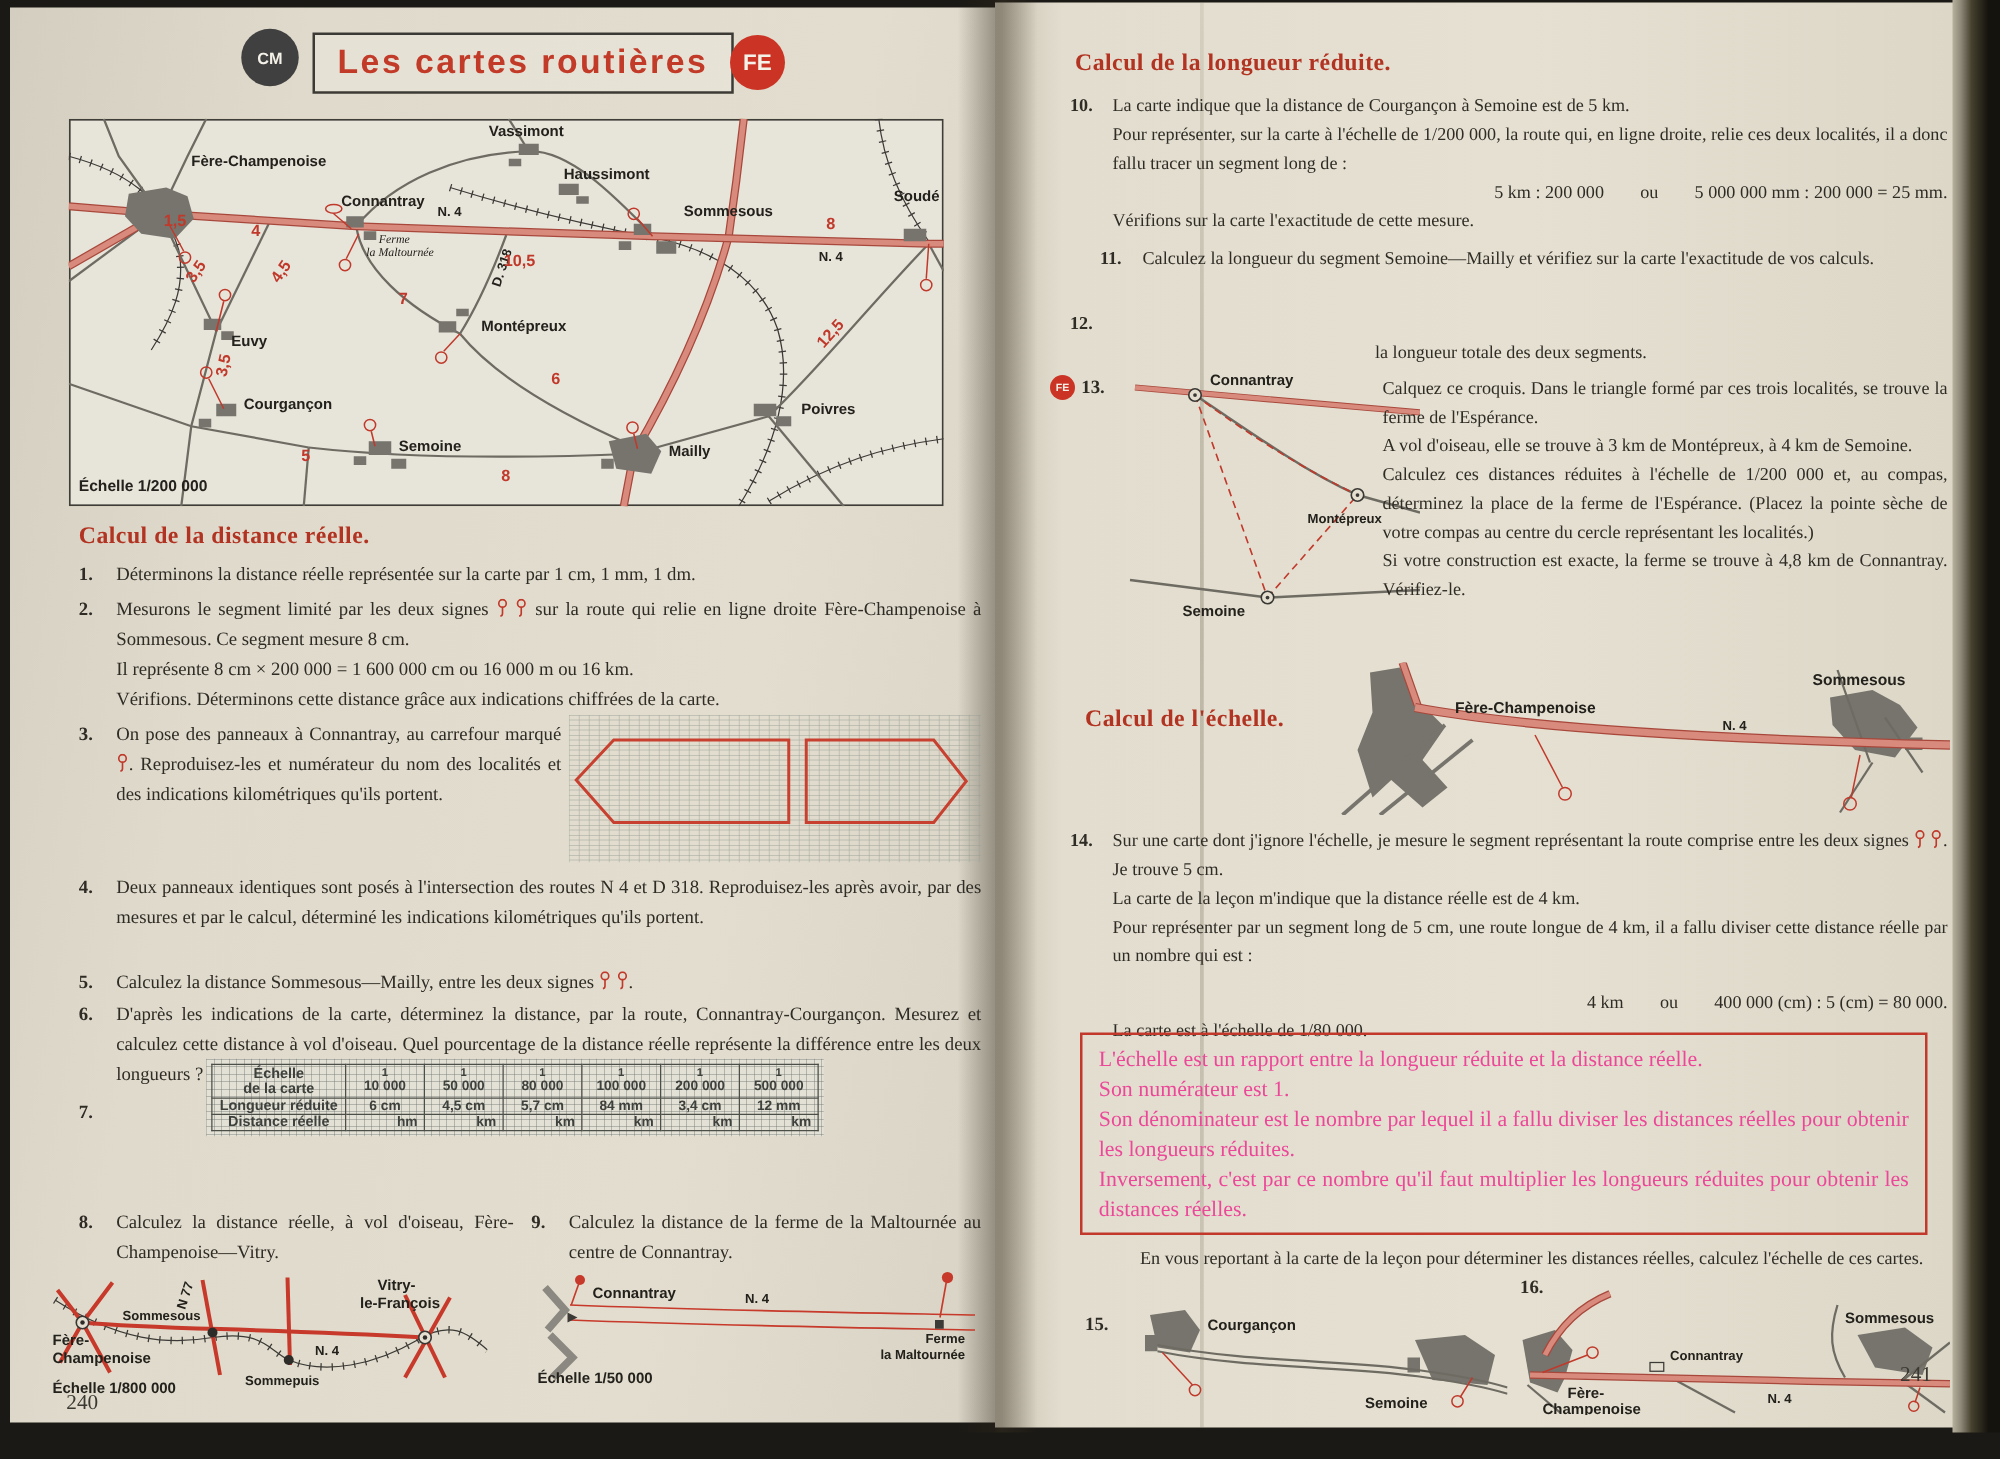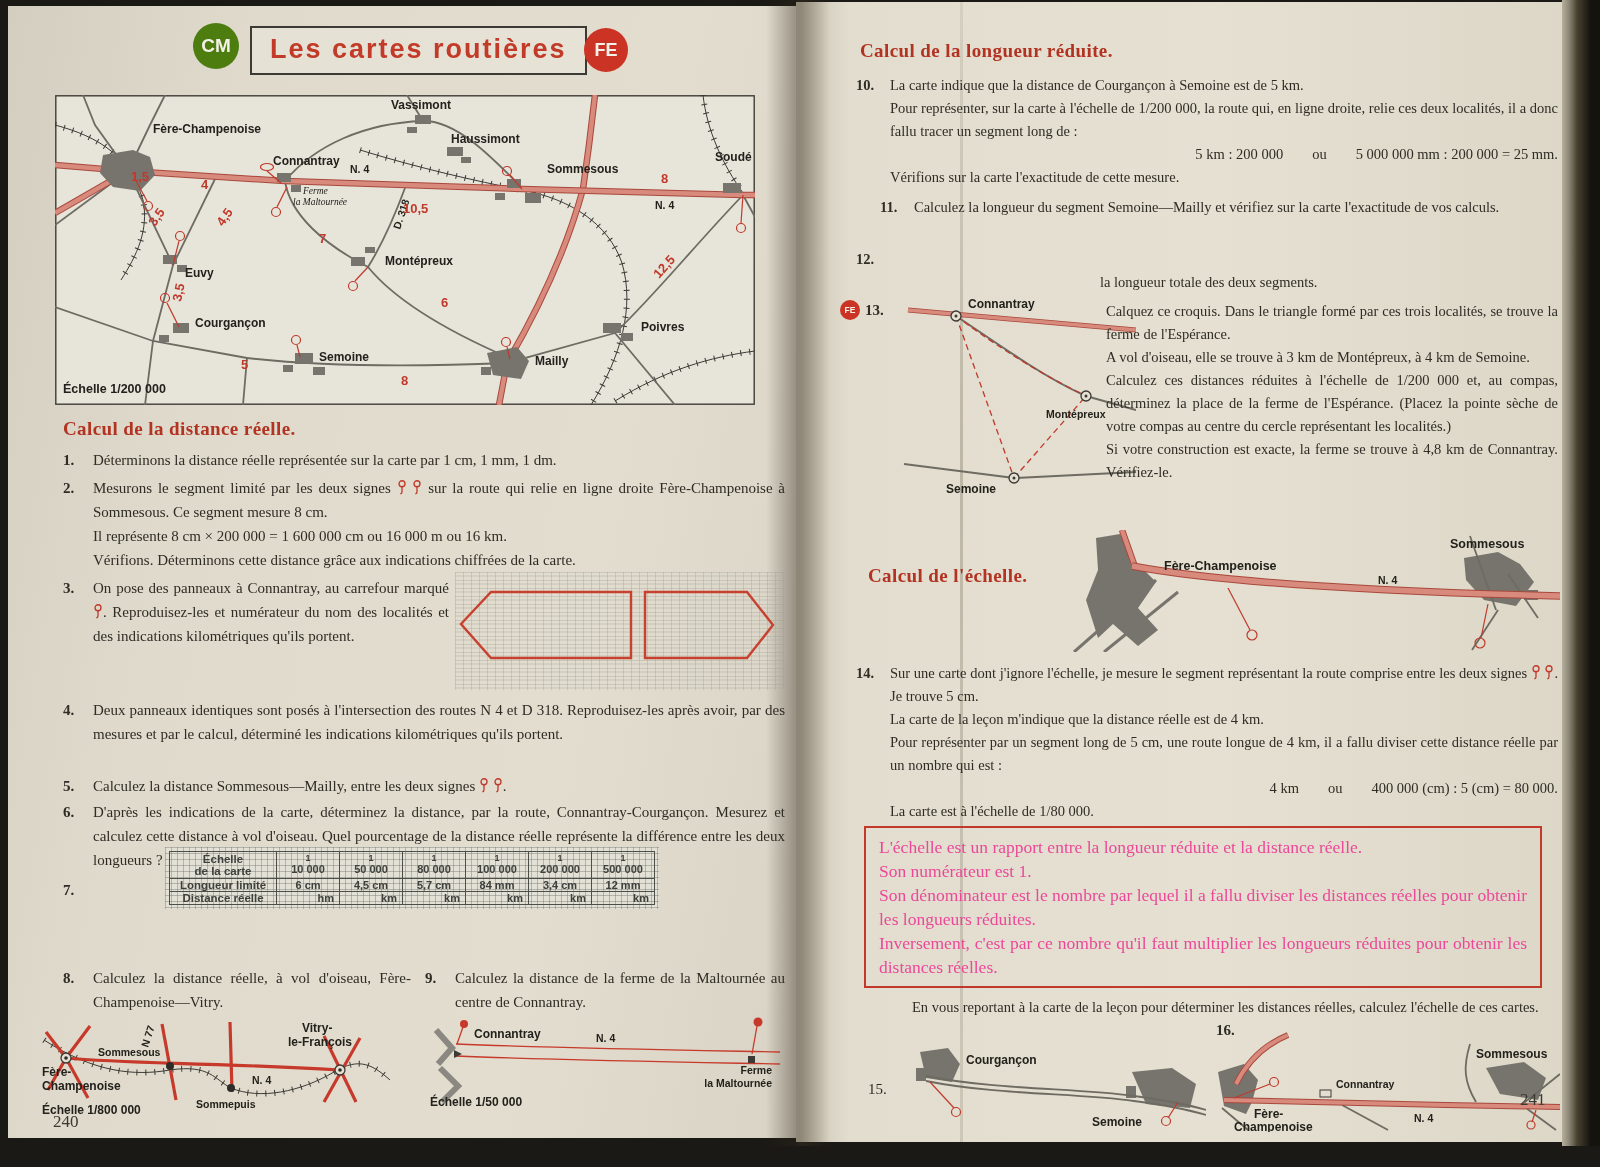--- a/index.html
+++ b/index.html
@@ -13,21 +13,21 @@
     background:linear-gradient(90deg,#c9c3b3,#e2ddce 7%,#e5e0d1 55%,#dcd7c7);}
   .gutter{left:766px;top:0;width:64px;height:1146px;
     background:linear-gradient(90deg,rgba(0,0,0,0),rgba(45,38,26,.38) 45%,rgba(60,50,35,.42) 55%,rgba(0,0,0,0));}
   .edges{left:1562px;top:0;width:38px;height:1146px;
     background:linear-gradient(90deg,#b7b09e,#8d8777 18%,#46412f 40%,#15130e 75%);}
   .crease{left:960px;top:2px;width:3px;height:1140px;
     background:linear-gradient(180deg,rgba(90,80,60,.10),rgba(90,80,60,.28) 40%,rgba(90,80,60,.16));}
   
   .badge{border-radius:50%;color:#f4f1e8;font-family:"Liberation Sans",sans-serif;
     font-weight:bold;display:flex;align-items:center;justify-content:center;}
-  .badge-cm{left:193px;top:23px;width:46px;height:46px;background:#4d7c0f;font-size:19px;}
+  .badge-cm{left:193px;top:23px;width:46px;height:46px;background:#404040;font-size:13px;}
   .badge-fe{left:584px;top:28px;width:44px;height:44px;background:#cb3425;font-size:18px;}
   .title-box{left:250px;top:26px;border:2px solid #3c3a34;padding:6px 18px 8px 18px;
     color:#c23a28;font-family:"Liberation Sans",sans-serif;font-weight:bold;font-size:27px;
     letter-spacing:2px;background:rgba(240,237,228,.35);}
   .rhead{position:absolute;font-weight:bold;font-size:19px;color:#b23322;letter-spacing:.4px;}
   
   .item{position:absolute;display:flex;font-size:15px;line-height:24px;}
   .item .inum{width:30px;font-weight:bold;flex:none;}
   .item .ibody{flex:1;text-align:justify;}
   .ritem{line-height:23px;font-size:14.5px;}
@@ -308,21 +308,21 @@
       <td class="v">
             <span class="num1">1</span>
             <span class="den">200 000</span>
           </td>
       <td class="v">
             <span class="num1">1</span>
             <span class="den">500 000</span>
           </td>
     </tr>
     <tr>
-      <td class="lab">Longueur limité</td>
+      <td class="lab">Longueur réduite</td>
       <td>6 cm</td>
       <td>4,5 cm</td>
       <td>5,7 cm</td>
       <td>84 mm</td>
       <td>3,4 cm</td>
       <td>12 mm</td>
     </tr>
     <tr>
       <td class="lab">Distance réelle</td>
       <td class="unit">hm</td>
@@ -502,35 +502,35 @@
     <svg class="sign" viewBox="0 0 10 16">
         <circle cx="5" cy="4" r="3.2"></circle>
         <path d="M5 7.2 L5 12.5 Q5 14.5 3.2 14.8"></path>
       </svg>
     <svg class="sign" viewBox="0 0 10 16">
         <circle cx="5" cy="4" r="3.2"></circle>
         <path d="M5 7.2 L5 12.5 Q5 14.5 3.2 14.8"></path>
       </svg><span>. Je trouve 5 cm.</span><br>
     <span>La carte de la leçon m'indique que la distance réelle est de 4 km.</span><br>
     <span>Pour représenter par un segment long de 5 cm, une route longue de 4 km, il a fallu diviser cette distance réelle par un nombre qui est :</span>
-    <span class="formula" style="display:block;">4 km        ou        400 000 (cm) : 5 (cm) = 80 000.</span>
+    <span class="formula" style="display:block;margin-top:14px;">4 km        ou        400 000 (cm) : 5 (cm) = 80 000.</span>
     <span>La carte est à l'échelle de 1/80 000.</span>
   </span>
 </div>
 
 <div class="rulebox">
   <div>L'échelle est un rapport entre la longueur réduite et la distance réelle.</div>
   <div class="ctr">Son numérateur est 1.</div>
   <div>Son dénominateur est le nombre par lequel il a fallu diviser les distances réelles pour obtenir les longueurs réduites.</div>
   <div>Inversement, c'est par ce nombre qu'il faut multiplier les longueurs réduites pour obtenir les distances réelles.</div>
 </div>
 
 <div class="abs" style="left:886px;top:996px;width:668px;font-size:14.5px;line-height:23px;text-align:justify;text-indent:26px;">En vous reportant à la carte de la leçon pour déterminer les distances réelles, calculez l'échelle de ces cartes.</div>
 
-<div class="abs" style="left:868px;top:1081px;font-weight:normal;font-size:15px;">15.</div>
+<div class="abs" style="left:868px;top:1052px;font-weight:bold;font-size:15px;">15.</div>
 
 <svg class="abs" style="left:896px;top:1040px;" width="310" height="90" viewBox="0 0 310 90">
   <g class="town">
     <polygon points="24,12 52,8 64,24 56,42 30,38"></polygon>
     <rect x="20" y="28" width="10" height="13"></rect>
     <polygon points="236,32 276,28 300,44 294,68 250,64"></polygon>
     <rect x="230" y="46" width="10" height="12"></rect>
   </g>
   <g>
     <path class="road" d="M30 36 C100 50 180 48 238 56 C268 60 290 64 310 70"></path>

